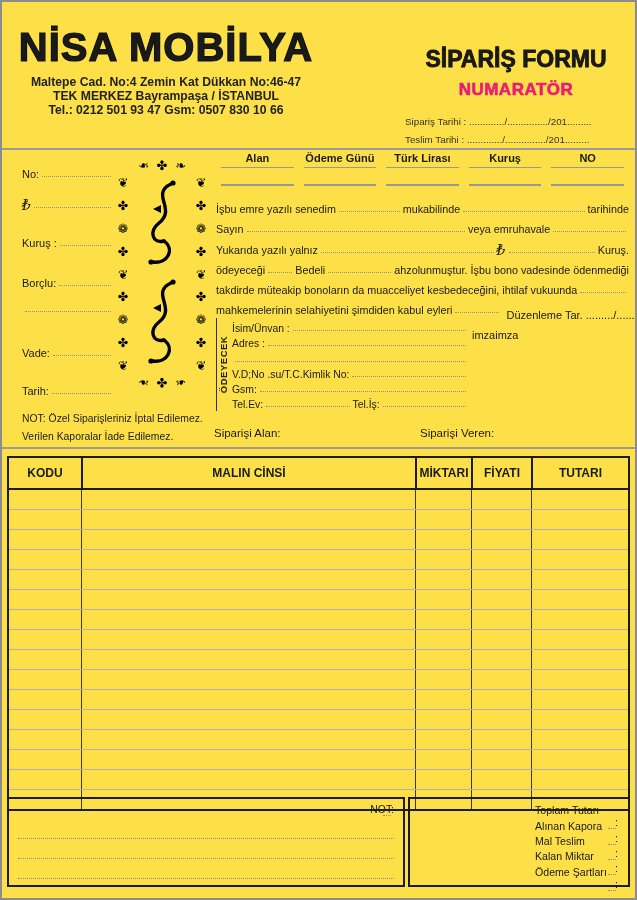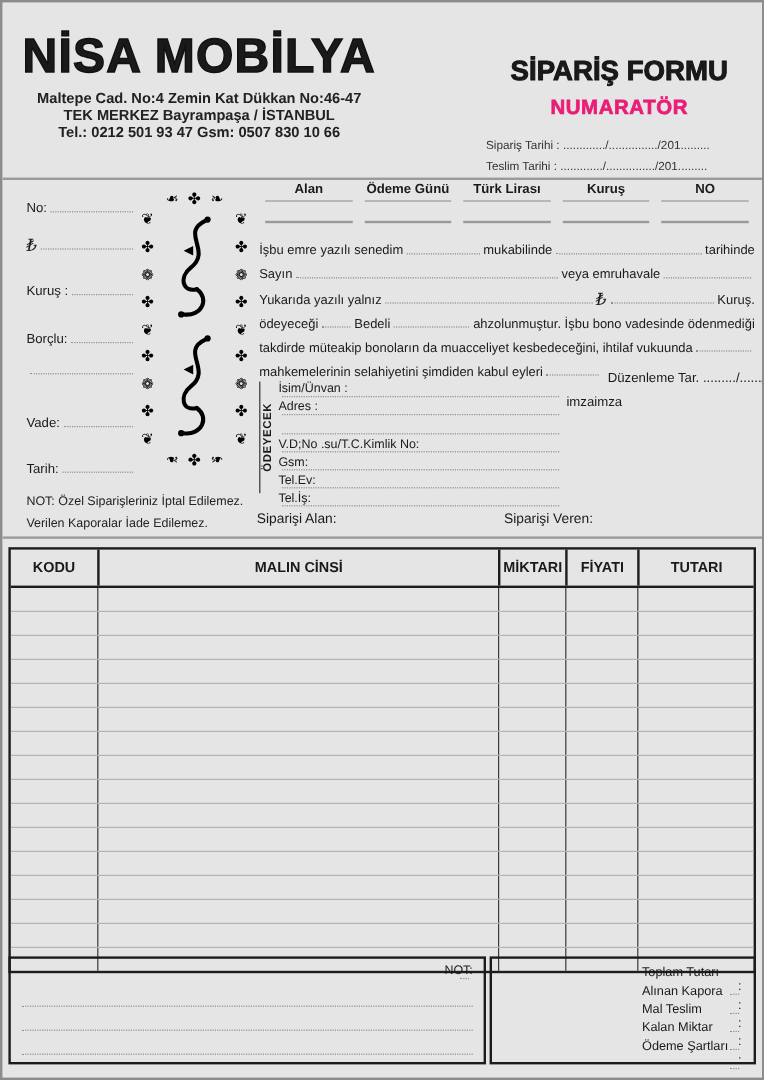--- a/index.html
+++ b/index.html
@@ -1,18 +1,18 @@
 <!DOCTYPE html>
 <html><head>
 <meta charset="utf-8">
 <style>
   html,body{margin:0;padding:0;background:#fff;}
   .page{
     width:637px;height:900px;box-sizing:border-box;position:relative;
-    border:2px solid #8c8c8c;background:#e5e5e5;color:#1a1a1a;
+    border:2px solid #8c8c8c;background:#fde047;color:#1a1a1a;
     font-family:"Liberation Sans","DejaVu Sans",sans-serif;overflow:hidden;
   }
   
   .hdr-sep{position:absolute;top:146px;left:0;right:0;height:2px;background:#9a9a9a;}
   .logo{position:absolute;left:8px;top:24px;width:312px;text-align:center;}
   .logo-name{font-size:40px;font-weight:bold;line-height:1.05;letter-spacing:1px;
     -webkit-text-stroke:1.2px #111;white-space:nowrap;}
   .logo-addr{margin-top:7px;font-size:12.2px;line-height:14px;font-weight:bold;color:#222;}
   .titleblock{position:absolute;right:8px;top:44px;width:222px;text-align:center;}
   .form-title{font-size:23px;font-weight:bold;-webkit-text-stroke:0.8px #111;white-space:nowrap;}
@@ -51,21 +51,21 @@
   .pline{display:flex;align-items:flex-end;height:20.2px;white-space:nowrap;}
   .duzenleme{position:relative;top:5px;margin-left:4px;font-size:11px;white-space:nowrap;}
   .imza-row{position:absolute;top:177px;left:256px;width:152px;display:flex;
     justify-content:flex-start;font-size:11px;}
   
   .payer{position:absolute;left:0px;top:166px;width:252px;display:flex;
     border-left:1.5px solid #333;}
   .payer-lbl{writing-mode:vertical-rl;transform:rotate(180deg);font-size:9.5px;font-weight:bold;
     letter-spacing:0.5px;text-align:center;padding:2px 1px 2px 3px;}
   .payer-fields{flex:1;display:flex;flex-direction:column;justify-content:space-between;padding:1px 0;}
-  .prow{display:flex;height:15.2px;font-size:10.4px;white-space:nowrap;flex-direction:column;}
+  .prow{display:flex;align-items:flex-end;height:15.2px;font-size:10.4px;white-space:nowrap;}
   
   .items{position:absolute;top:454px;left:5px;right:5px;border:2px solid #1c1c1c;}
   .ihead{display:grid;grid-template-columns:72px 1fr 56px 60px 97px;height:30px;
     border-bottom:2px solid #1c1c1c;}
   .hcell{display:flex;align-items:center;justify-content:center;font-size:12px;font-weight:bold;}
   .ihead .hcell + .hcell{border-left:2px solid #1c1c1c;}
   .irow{display:grid;grid-template-columns:72px 1fr 56px 60px 97px;height:19px;
     border-bottom:1px solid #b2b2b2;}
   .irow:last-child{border-bottom:none;}
   .icell + .icell{border-left:1.5px solid #3a3a3a;}

